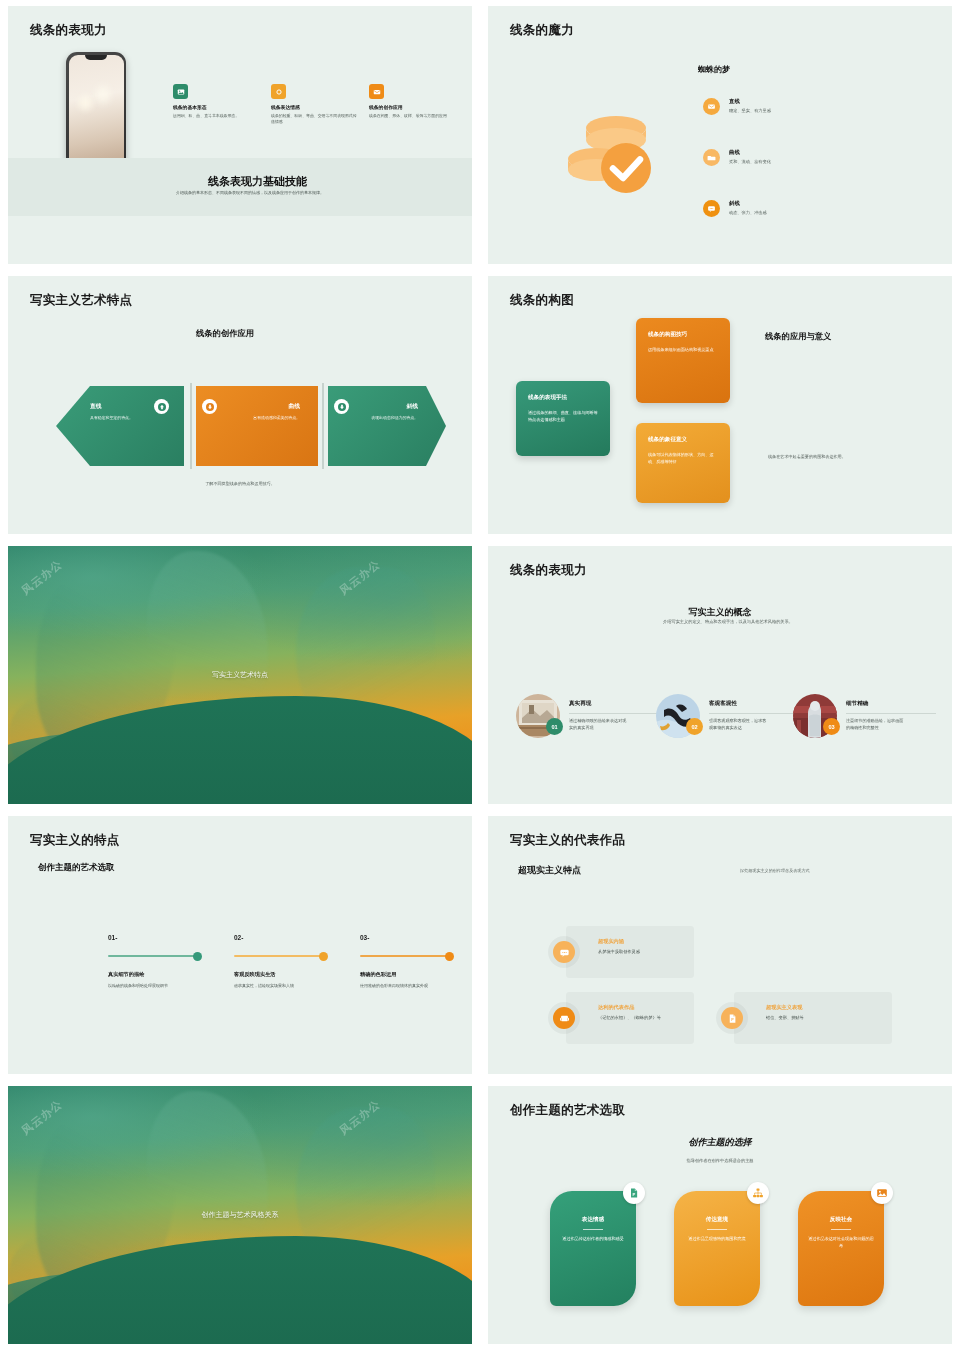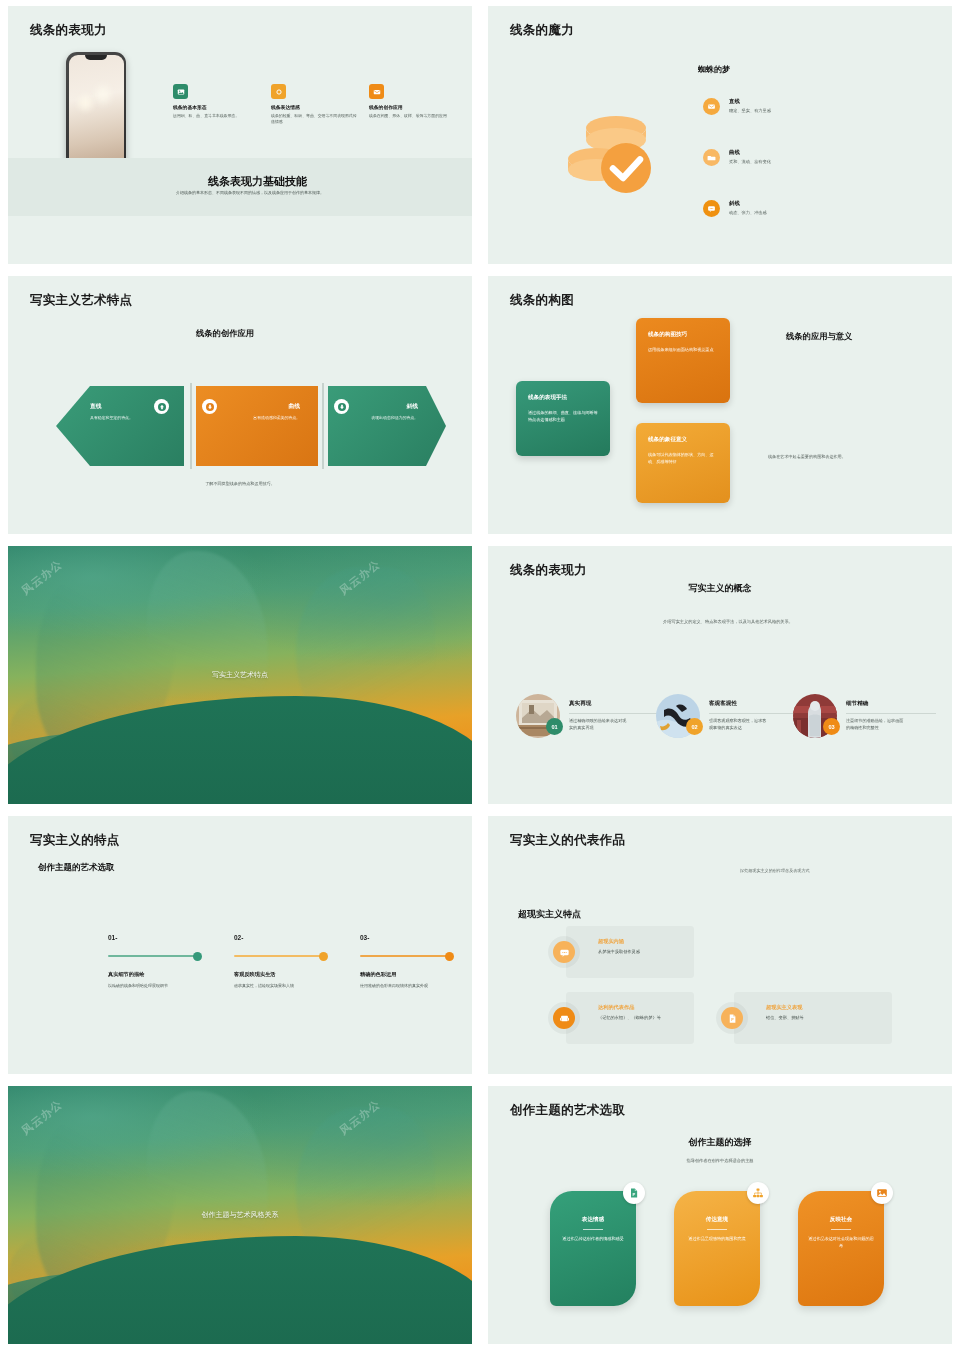--- a/index.html
+++ b/index.html
@@ -43,70 +43,70 @@
   .chev{position:absolute;top:0;height:80px;box-sizing:border-box;padding:16px 16px;color:#fff;}
   .chev .ct{font-size:5.8px;font-weight:bold;}
   .chev .cs{font-size:3.9px;margin-top:4px;opacity:.95;}
   .arw{position:absolute;width:15px;height:15px;border-radius:50%;background:#fff;display:flex;align-items:center;justify-content:center;}
   .s3-foot{position:absolute;left:0;right:0;top:205px;text-align:center;font-size:4.1px;color:#4e5955;}
 
   
   .s4-card{position:absolute;border-radius:6px;box-sizing:border-box;padding:13px 12px;color:#fff;box-shadow:0 3px 7px rgba(0,0,0,.16);}
   .s4-card .t{font-size:5.6px;font-weight:bold;margin-bottom:8px;}
   .s4-card .d{font-size:4.1px;line-height:1.65;}
-  .s4-h{position:absolute;left:757px;top:55px;font-size:8.3px;font-weight:bold;color:#141414;margin-left:21px;}
+  .s4-h{position:absolute;left:757px;top:55px;font-size:8.3px;font-weight:bold;color:#141414;}
   .s4-p{position:absolute;left:760px;top:178px;width:185px;font-size:4.1px;color:#4e5955;}
 
   
   .hero{position:absolute;inset:0;overflow:hidden;}
   .hero-bg{position:absolute;inset:0;background:
       radial-gradient(ellipse 60% 40% at 18% 12%, rgba(90,175,150,.55), transparent 62%),
       radial-gradient(ellipse 55% 42% at 82% 20%, rgba(70,150,128,.45), transparent 64%),
       radial-gradient(ellipse 70% 50% at 50% 88%, rgba(245,150,20,.75), transparent 65%),
       linear-gradient(175deg,#2e8368 0%,#4d9d73 22%,#86b25d 44%,#e7a128 70%,#f08a16 88%,#e07b12 100%);}
   .hero-wave{position:absolute;left:-6%;right:-6%;bottom:-4%;height:46%;
       background:linear-gradient(180deg,#1f7356,#1c6a4f);border-radius:62% 40% 0 0/100% 78% 0 0;}
   .hero-wave2{position:absolute;left:-20%;bottom:-8%;width:70%;height:36%;
       background:linear-gradient(180deg,rgba(45,130,104,.75),rgba(30,105,80,.9));border-radius:58% 42% 0 0/100% 70% 0 0;}
   .brush{position:absolute;border-radius:50%;filter:blur(1.4px);opacity:.55;}
   .wm{position:absolute;color:rgba(255,255,255,.28);font-size:11px;font-weight:bold;transform:rotate(-38deg);letter-spacing:1px;}
   .hero-t{position:absolute;left:0;right:0;top:104px;text-align:center;font-size:13px;font-weight:bold;color:#fff;text-shadow:0 1px 3px rgba(0,0,0,.3);}
   .hero-s{position:absolute;left:0;right:0;top:124px;text-align:center;font-size:7px;color:#f2f7f4;text-shadow:0 1px 2px rgba(0,0,0,.28);}
 
   
-  .s6-h{position:absolute;left:0;right:0;top:36px;text-align:center;font-size:9px;font-weight:bold;color:#141414;}
+  .s6-h{position:absolute;left:0;right:0;top:60px;text-align:center;font-size:9px;font-weight:bold;color:#141414;}
   .s6-p{position:absolute;left:120px;width:240px;top:72px;text-align:center;font-size:4.2px;line-height:1.7;color:#4e5955;}
   .s6-item{position:absolute;top:148px;width:148px;}
   .s6-ph{position:absolute;left:0;top:0;width:44px;height:44px;border-radius:50%;overflow:hidden;}
   .s6-num{position:absolute;left:30px;top:24px;width:17px;height:17px;border-radius:50%;color:#fff;font-size:5.6px;font-weight:bold;display:flex;align-items:center;justify-content:center;z-index:4;}
   .s6-t{position:absolute;left:53px;top:6px;font-size:5.6px;font-weight:bold;color:#141414;}
   .s6-ln{position:absolute;left:53px;top:19px;width:90px;height:1px;background:#cdd7d2;}
   .s6-d{position:absolute;left:53px;top:24px;width:60px;font-size:4.1px;line-height:1.65;color:#4e5955;}
 
   
   .s7-h{position:absolute;left:30px;top:46px;font-size:8.5px;font-weight:bold;color:#141414;}
   .s7-item{position:absolute;top:118px;width:130px;}
   .s7-n{font-size:6.5px;font-weight:bold;color:#1b1b1b;}
   .s7-bar{position:relative;margin-top:14px;height:2px;border-radius:2px;}
   .s7-dot{position:absolute;right:-3px;top:-3.5px;width:9px;height:9px;border-radius:50%;}
   .s7-t{margin-top:14px;font-size:5.2px;font-weight:bold;color:#141414;}
   .s7-d{margin-top:5px;font-size:4px;line-height:1.6;color:#4e5955;}
 
   
-  .s8-h{position:absolute;left:30px;top:48px;font-size:9px;font-weight:bold;color:#141414;margin-top:44px;}
+  .s8-h{position:absolute;left:30px;top:48px;font-size:9px;font-weight:bold;color:#141414;}
   .s8-p{position:absolute;left:252px;top:52px;font-size:4.1px;color:#5d6763;}
   .s8-blk{position:absolute;}
   .s8-panel{position:absolute;left:18px;top:0;height:52px;border-radius:3px;background:rgba(0,0,0,.035);}
   .s8-circ{position:absolute;left:0;top:10px;width:32px;height:32px;border-radius:50%;background:rgba(0,0,0,.045);}
   .s8-ic{position:absolute;left:5px;top:15px;width:22px;height:22px;border-radius:50%;display:flex;align-items:center;justify-content:center;z-index:3;}
   .s8-t{position:absolute;left:50px;top:12px;font-size:5.2px;font-weight:bold;color:#f0a23a;}
   .s8-d{position:absolute;left:50px;top:23px;width:92px;font-size:4.2px;line-height:1.6;color:#3f4a46;}
 
   
-  .s10-h{position:absolute;left:0;right:0;top:50px;text-align:center;font-size:9px;font-weight:bold;color:#141414;}
+  .s10-h{position:absolute;left:0;right:0;top:50px;text-align:center;font-size:9px;font-weight:bold;color:#141414;font-style:italic;}
   .s10-p{position:absolute;left:0;right:0;top:72px;text-align:center;font-size:4.2px;color:#4e5955;}
   .s10-card{position:absolute;top:105px;width:86px;height:115px;border-radius:22px 6px 22px 6px;color:#fff;
      box-shadow:0 3px 8px rgba(0,0,0,.14);box-sizing:border-box;padding:25px 10px 0;text-align:center;}
   .s10-ct{font-size:5.6px;font-weight:bold;}
   .s10-cl{width:20px;height:1px;background:rgba(255,255,255,.7);margin:5px auto 6px;}
   .s10-cd{font-size:4.1px;line-height:1.7;}
   .s10-badge{position:absolute;right:-9px;top:-9px;width:22px;height:22px;border-radius:50%;background:#fff;
      display:flex;align-items:center;justify-content:center;box-shadow:0 1px 3px rgba(0,0,0,.16);}
   svg{display:block;}
 </style>

